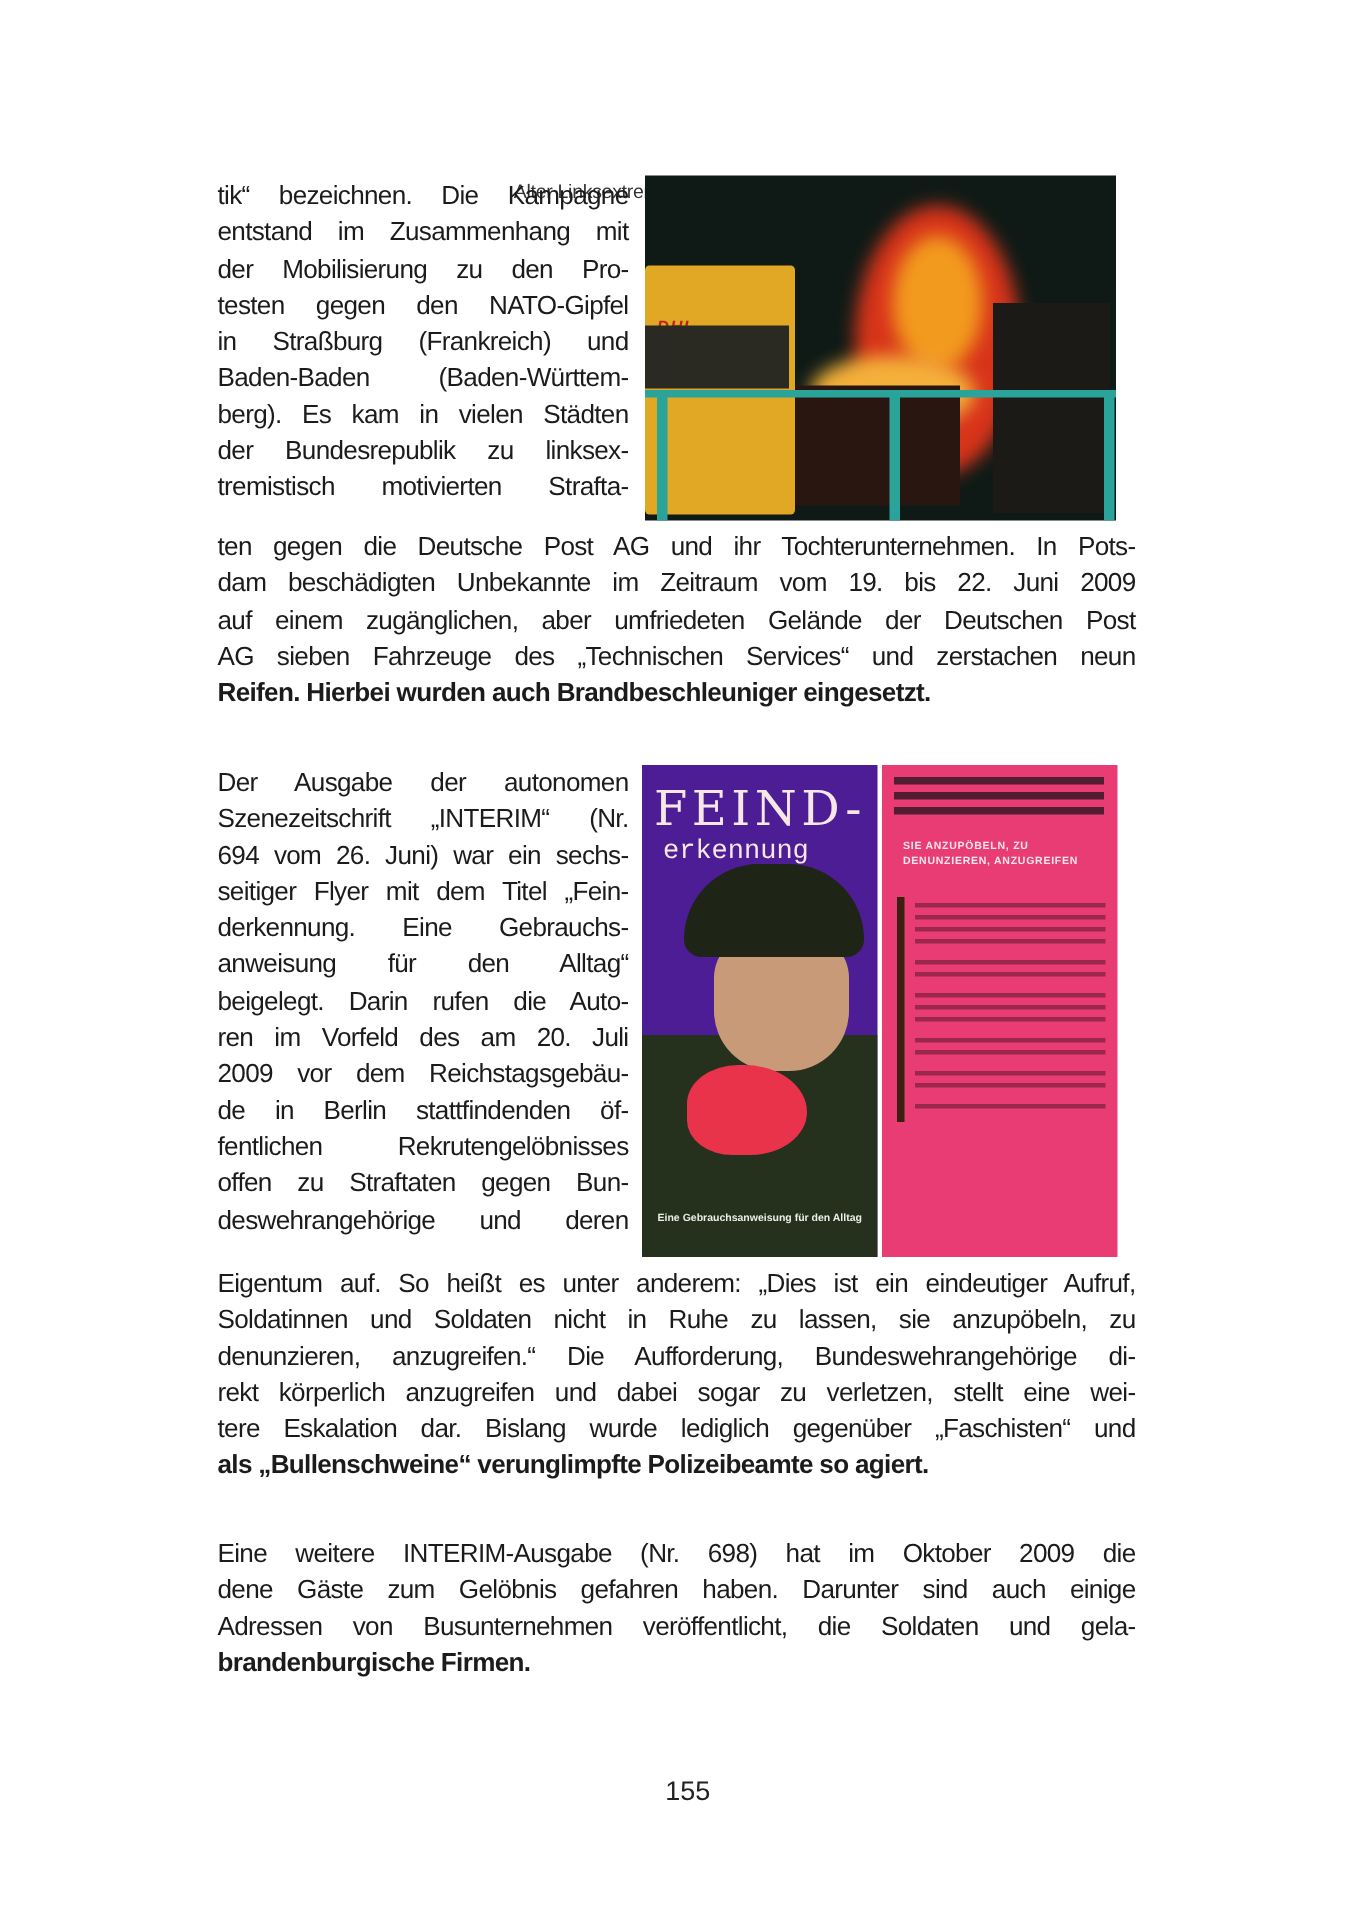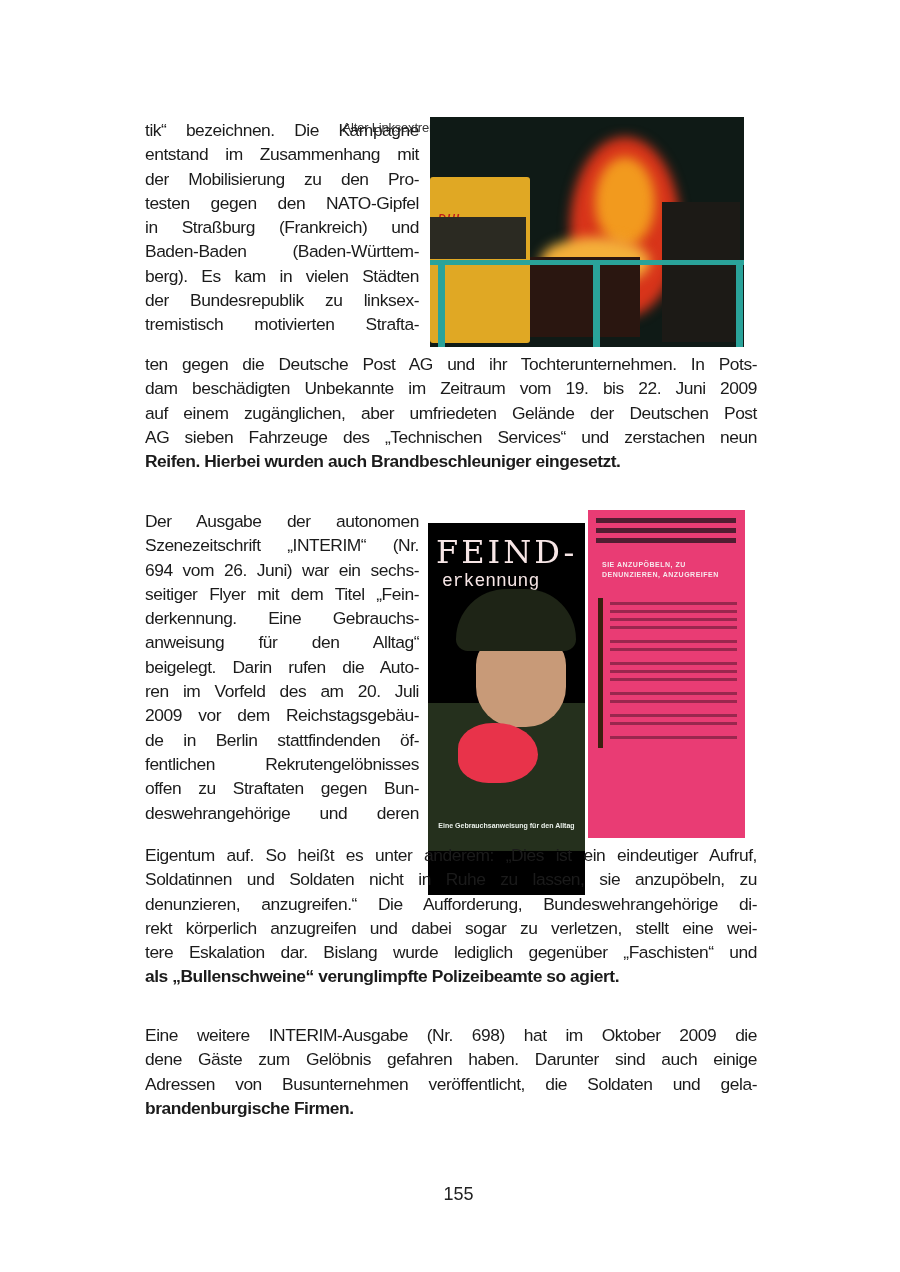--- a/index.html
+++ b/index.html
@@ -16,21 +16,21 @@
   
   .photo{position:absolute;left:430px;top:117px;width:314px;height:230px;background:#0f1a16;overflow:hidden;}
   .photo .flame{position:absolute;border-radius:50%;filter:blur(6px);}
   .photo .van{position:absolute;left:0;top:60px;width:100px;height:166px;background:#e0a824;border-radius:3px;}
   .photo .van-window{position:absolute;left:0;top:100px;width:96px;height:42px;background:#2b2a22;}
   .photo .dhl{position:absolute;left:8px;top:95px;color:#c21f1a;font-weight:bold;font-style:italic;font-size:11px;letter-spacing:1px;}
   .photo .rail{position:absolute;background:#2aa39a;}
   .photo .car{position:absolute;left:100px;top:140px;width:110px;height:80px;background:#2a1610;}
   .photo .box{position:absolute;left:232px;top:85px;width:78px;height:140px;background:#1c1a16;}
   
-  .flyer-front{position:absolute;left:428px;top:523px;width:157px;height:372px;background:#000000;overflow:hidden;}
+  .flyer-front{position:absolute;left:428px;top:510px;width:157px;height:328px;background:#4c1d95;overflow:hidden;}
   .flyer-front .title1{position:absolute;left:8px;top:10px;font-family:"DejaVu Serif",serif;font-size:32px;letter-spacing:3px;color:#f7e6e6;}
   .flyer-front .title2{position:absolute;left:14px;top:48px;font-family:"Liberation Mono",monospace;font-size:18px;color:#f7e6e6;}
   .flyer-front .beret{position:absolute;left:28px;top:66px;width:120px;height:62px;background:#1e2416;border-radius:60px 60px 14px 14px;}
   .flyer-front .face{position:absolute;left:48px;top:112px;width:90px;height:92px;background:#c89a78;border-radius:30px 30px 40px 40px;}
   .flyer-front .body{position:absolute;left:0;top:180px;width:157px;height:148px;background:#25301d;}
   .flyer-front .splat{position:absolute;left:30px;top:200px;width:80px;height:60px;background:#e8334a;border-radius:45% 55% 50% 40%;}
   .flyer-front .caption{position:absolute;left:0;right:0;top:298px;text-align:center;color:#e9efe9;font-size:7px;line-height:9px;font-weight:bold;}
   .flyer-back{position:absolute;left:588px;top:510px;width:157px;height:328px;background:#e93c74;overflow:hidden;}
   .flyer-back .bar{position:absolute;left:8px;height:5px;background:#2a1520;opacity:.8;}
   .flyer-back .wtxt{position:absolute;left:14px;right:8px;color:#f7e7ec;font-size:7px;font-weight:bold;line-height:10px;letter-spacing:.5px;}

